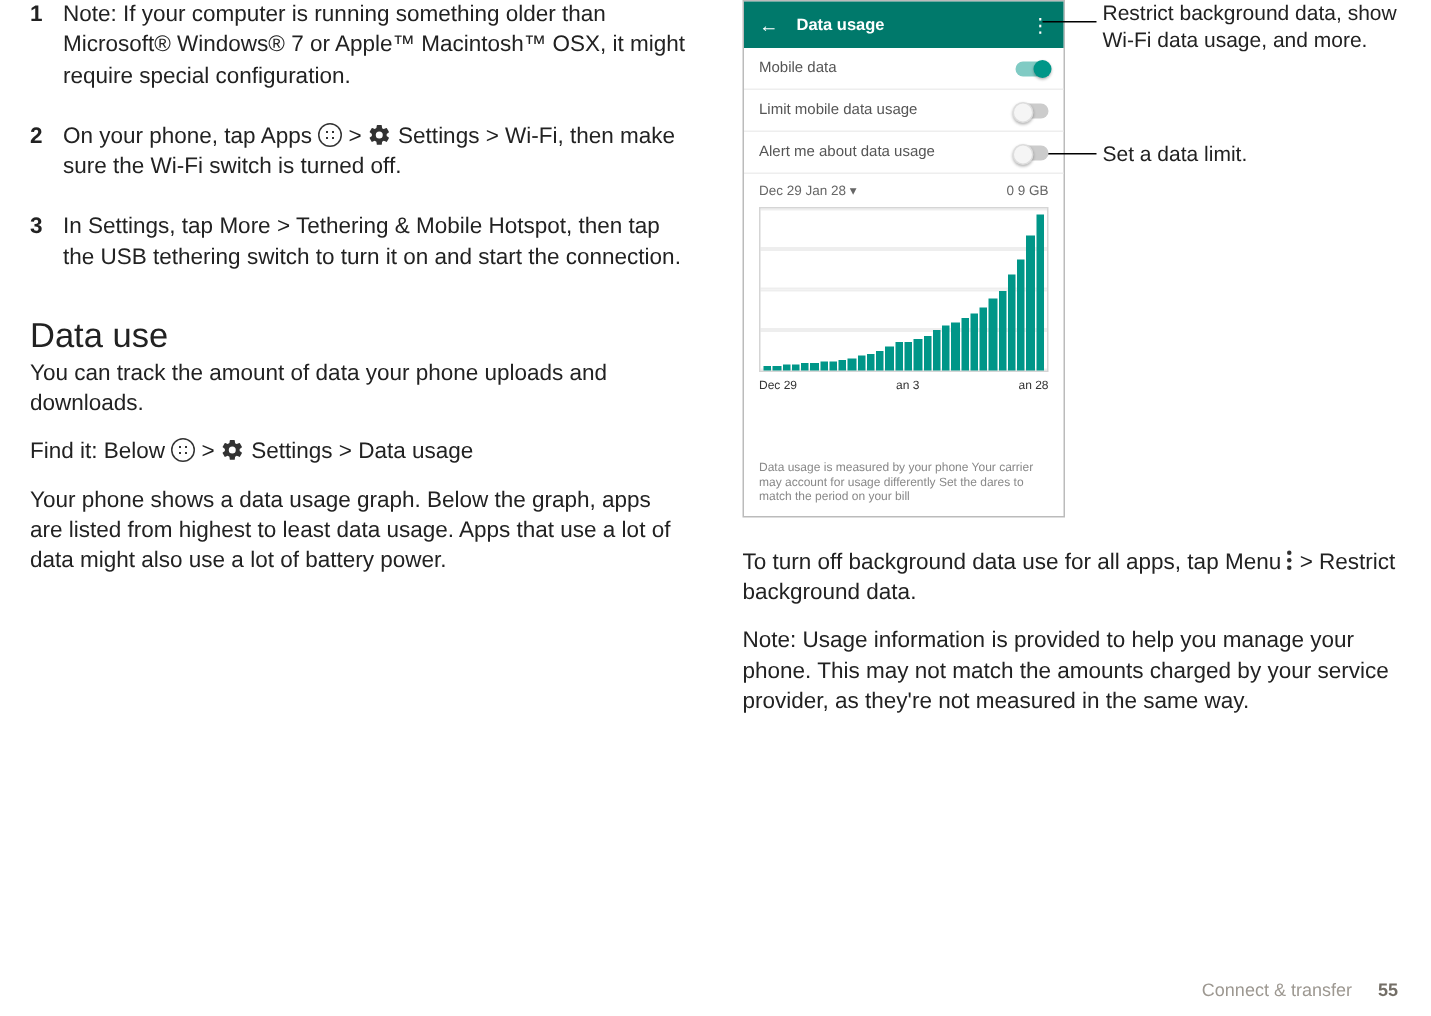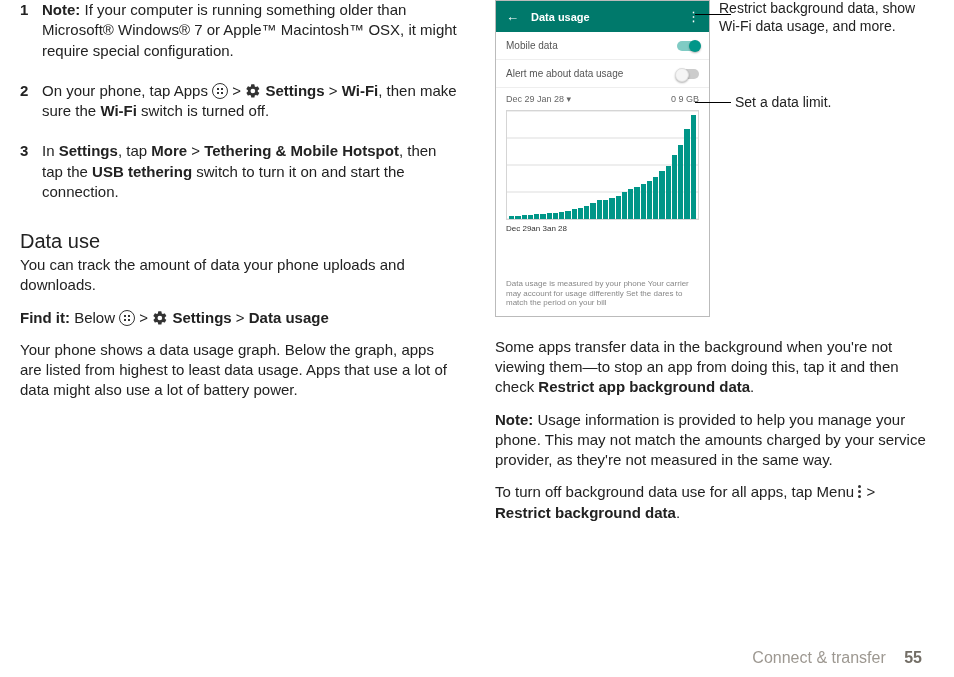--- a/index.html
+++ b/index.html
@@ -31,27 +31,27 @@
     line-height: 1.35;
   }
   .step-num {
     width: 22px;
     flex-shrink: 0;
     font-weight: bold;
   }
   .step-body { flex: 1; }
   .step-body p { margin-bottom: 10px; }
   .heading {
-    font-size: 20px;
+    font-size: 23px;
     font-weight: normal;
     margin-top: 18px;
     margin-bottom: 2px;
   }
   .para { margin-bottom: 12px; line-height: 1.35; }
-  .bold { font-weight: bold; }
+  .bold { font-weight: normal; }
   .icon-circle {
     display: inline-block;
     width: 16px; height: 16px;
     border: 1.5px solid #333;
     border-radius: 50%;
     vertical-align: -3px;
     position: relative;
   }
   .icon-circle.apps::before {
     content:"";
@@ -148,46 +148,46 @@
     gap:1px;
     background: linear-gradient(to bottom, transparent 0, transparent calc(100% - 1px), #eee calc(100% - 1px)),
                 linear-gradient(to bottom, #eee 1px, transparent 1px);
     background-size: 100% 27px;
   }
   .bar {
     flex:1;
     background:#009688;
   }
   .chart-xlabels {
-    display:flex; justify-content:flex-start;
+    display:flex; justify-content:space-between;
     font-size:8px; color:#333; padding: 2px 10px 6px;
   }
   .phone-footnote {
     font-size:8px; color:#888; padding: 4px 10px 8px; line-height:1.2;margin-top:36px;
   }
 
   .callout {
     position:absolute;
     font-size:14px;
     line-height:1.25;
   }
   .callout-line {
     position:absolute;
     border-top:1px solid #000;
   }
-  .callout1 { left: 224px; top: 0px; width: 200px; }
+  .callout1 { left: 240px; top: 0px; width: 200px; }
   .line1 { left: 200px; top: 14px; width: 36px; }
   .callout2 { left: 240px; top: 94px; width: 200px; }
   .line2 { left: 200px; top: 102px; width: 36px; }
 
   .footer {
     position:absolute;
     bottom: 10px;
-    right: 32px;
-    font-size: 16px;
+    right: 22px;
+    font-size: 12px;
     color: #9d9891;
   }
   .footer .pnum { font-weight:bold; color:#736e66; margin-left:14px; }
 </style>
 </head>
 <body>
 
 <div class="page">
   <div class="col-left">
 
@@ -243,20 +243,24 @@
 
       <div class="phone">
         <div class="phone-header">
           <span class="back">←</span>
           <span class="title">Data usage</span>
           <span class="menu">⋮</span>
         </div>
         <div class="phone-row">
           <span>Mobile data</span>
           <span class="toggle on"></span>
+        </div>
+        <div class="phone-row">
+          <span>Limit mobile data usage</span>
+          <span class="toggle off"></span>
         </div>
         <div class="phone-row">
           <span>Alert me about data usage</span>
           <span class="toggle off"></span>
         </div>
         <div class="phone-range">
           <span>Dec 29    Jan 28  ▾</span>
           <span>0 9  GB</span>
         </div>
         <div class="chart-box">
@@ -296,28 +300,25 @@
         <div class="chart-xlabels">
           <span>Dec 29</span>
           <span>an 3</span>
           <span>an 28</span>
         </div>
         <div class="phone-footnote">Data usage is measured by your phone  Your carrier may account for usage differently  Set the dares to match the period on your bill</div>
       </div>
     </div>
 
     <p class="para">
-      <span>Some apps transfer data in the background when you're not viewing them—to stop an app from doing this, tap it and then check </span><span class="bold">Restrict app background data</span><span>.</span>
+      <span>To turn off background data use for all apps, tap Menu </span><span class="icon-menu-dots"><span></span></span><span> &gt; </span><span class="bold">Restrict background data</span><span>.</span>
     </p>
     <p class="para">
       <span class="bold">Note:</span><span> Usage information is provided to help you manage your phone. This may not match the amounts charged by your service provider, as they're not measured in the same way.</span>
     </p>
-    <p class="para">
-      <span>To turn off background data use for all apps, tap Menu </span><span class="icon-menu-dots"><span></span></span><span> &gt; </span><span class="bold">Restrict background data</span><span>.</span>
-    </p>
 
   </div>
 </div>
 
 <div class="footer">
   <span>Connect &amp; transfer</span>
   <span class="pnum">55</span>
 </div>
 
 </body></html>

